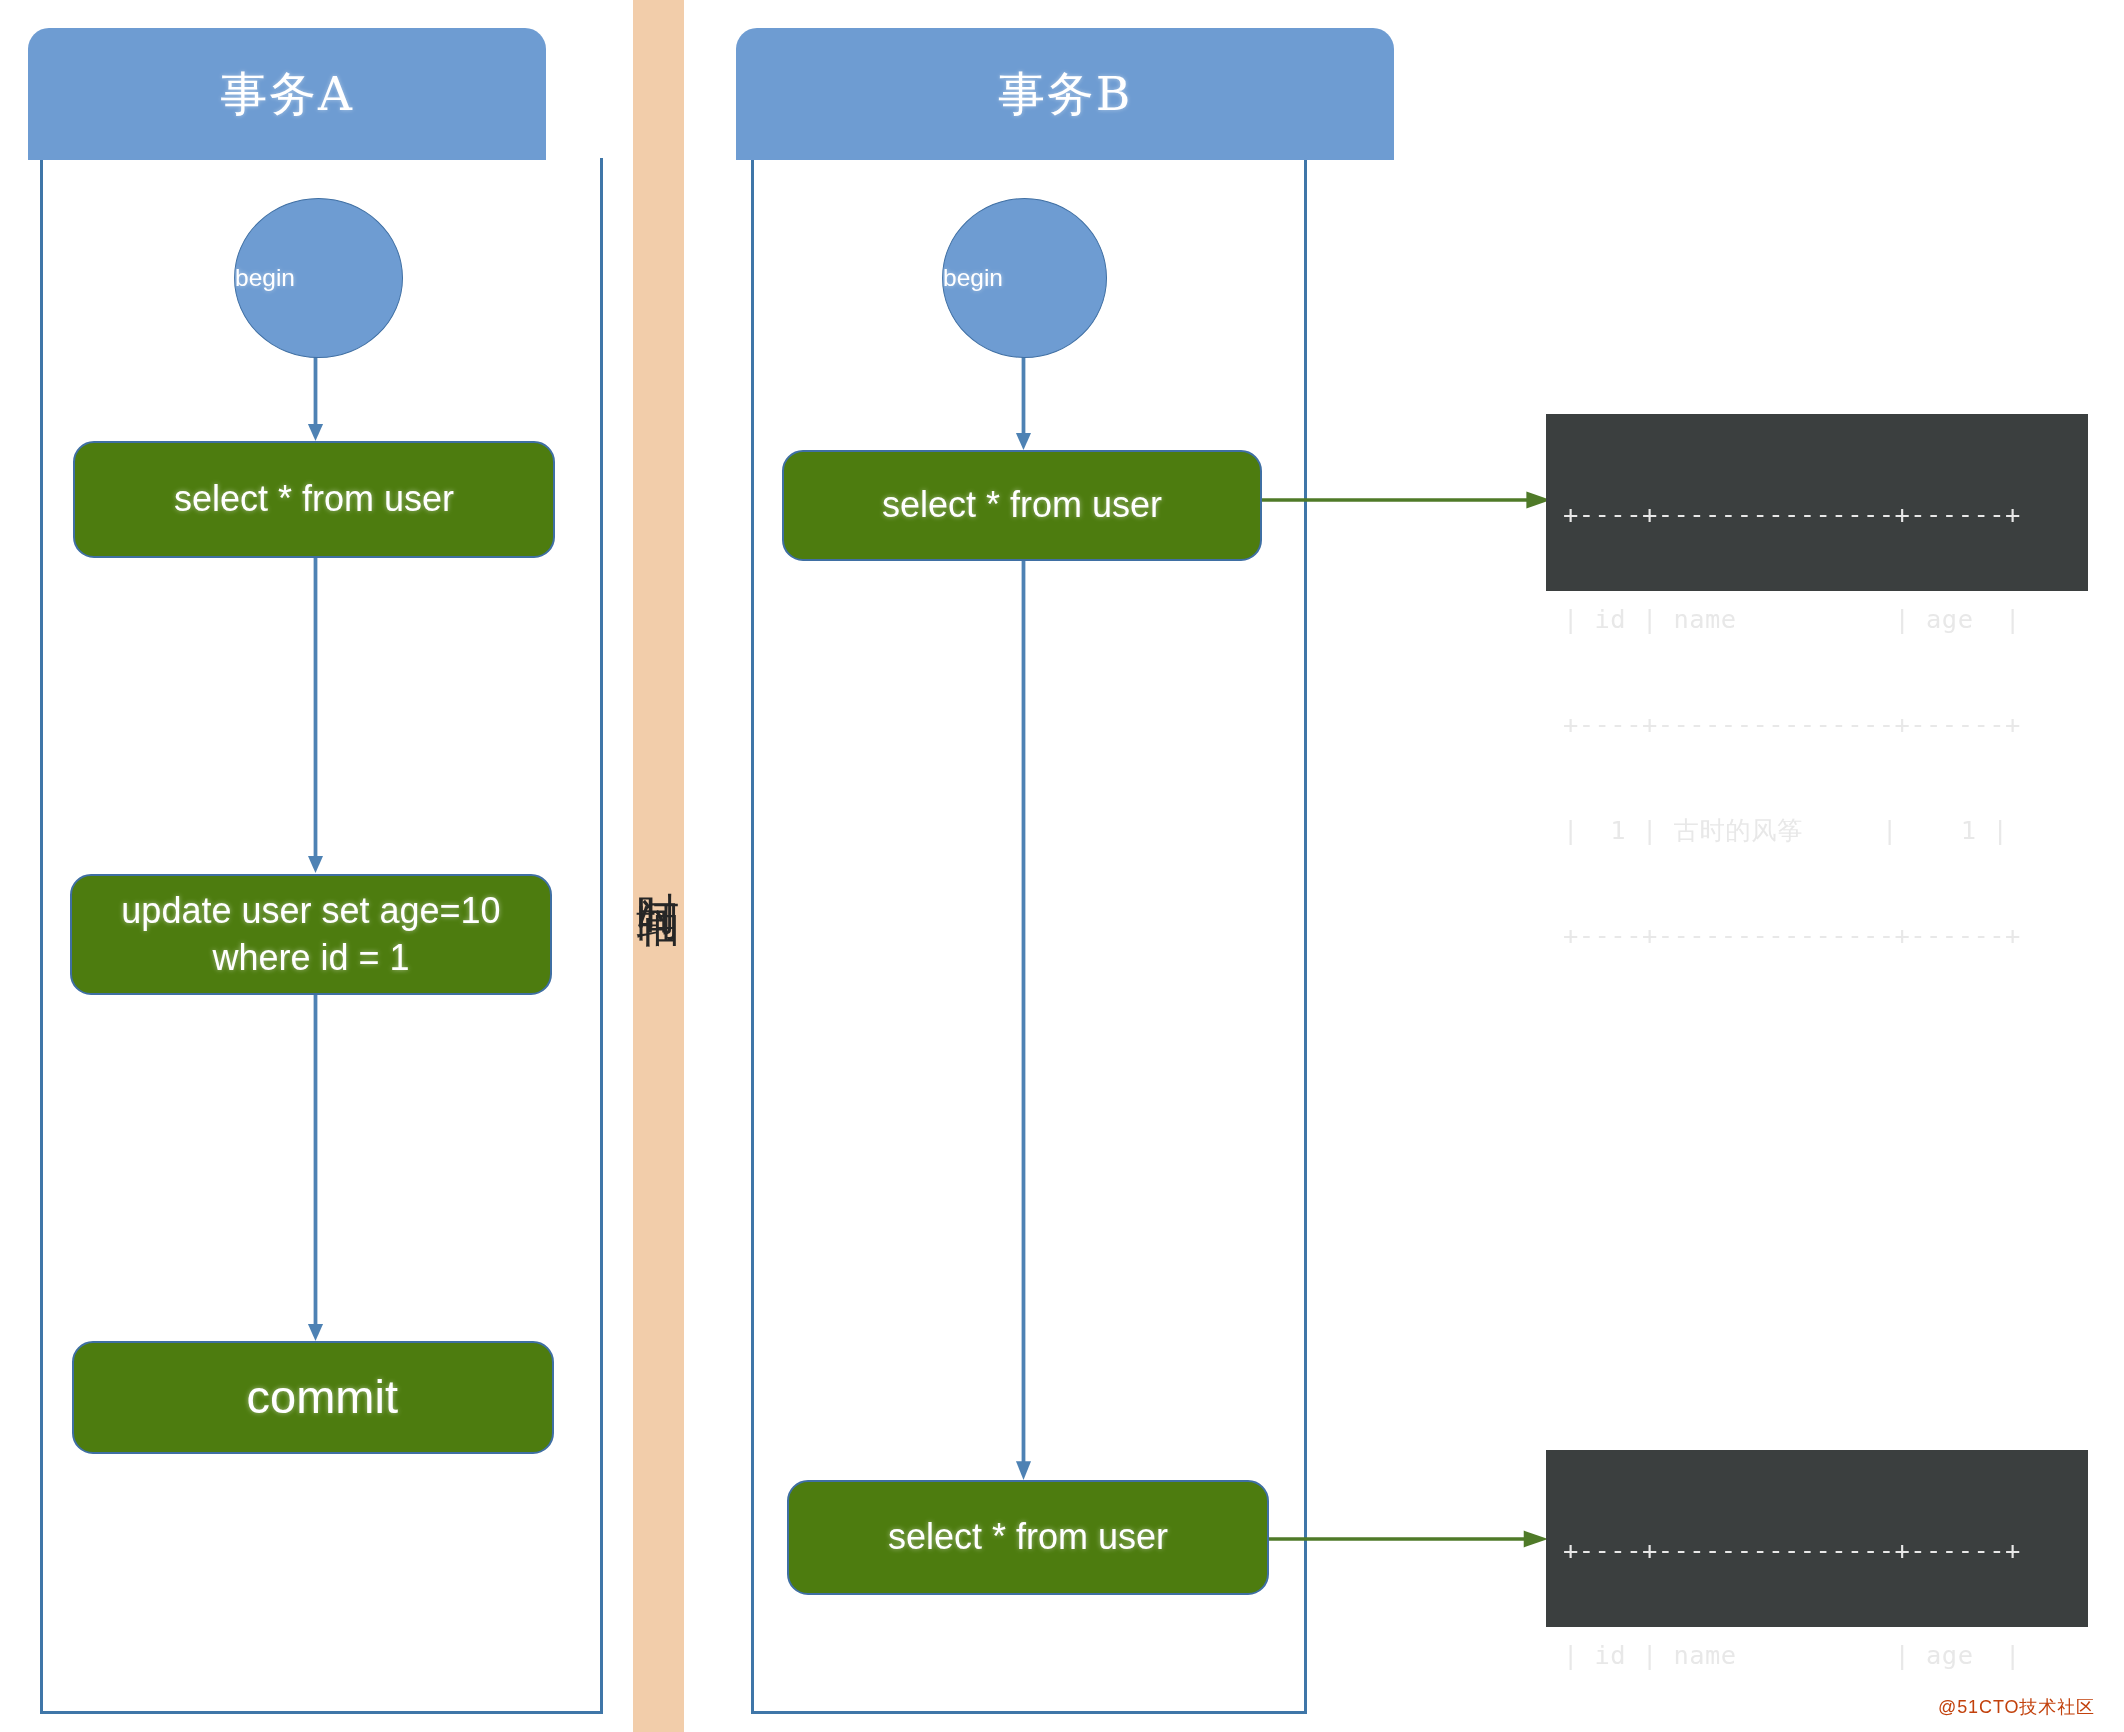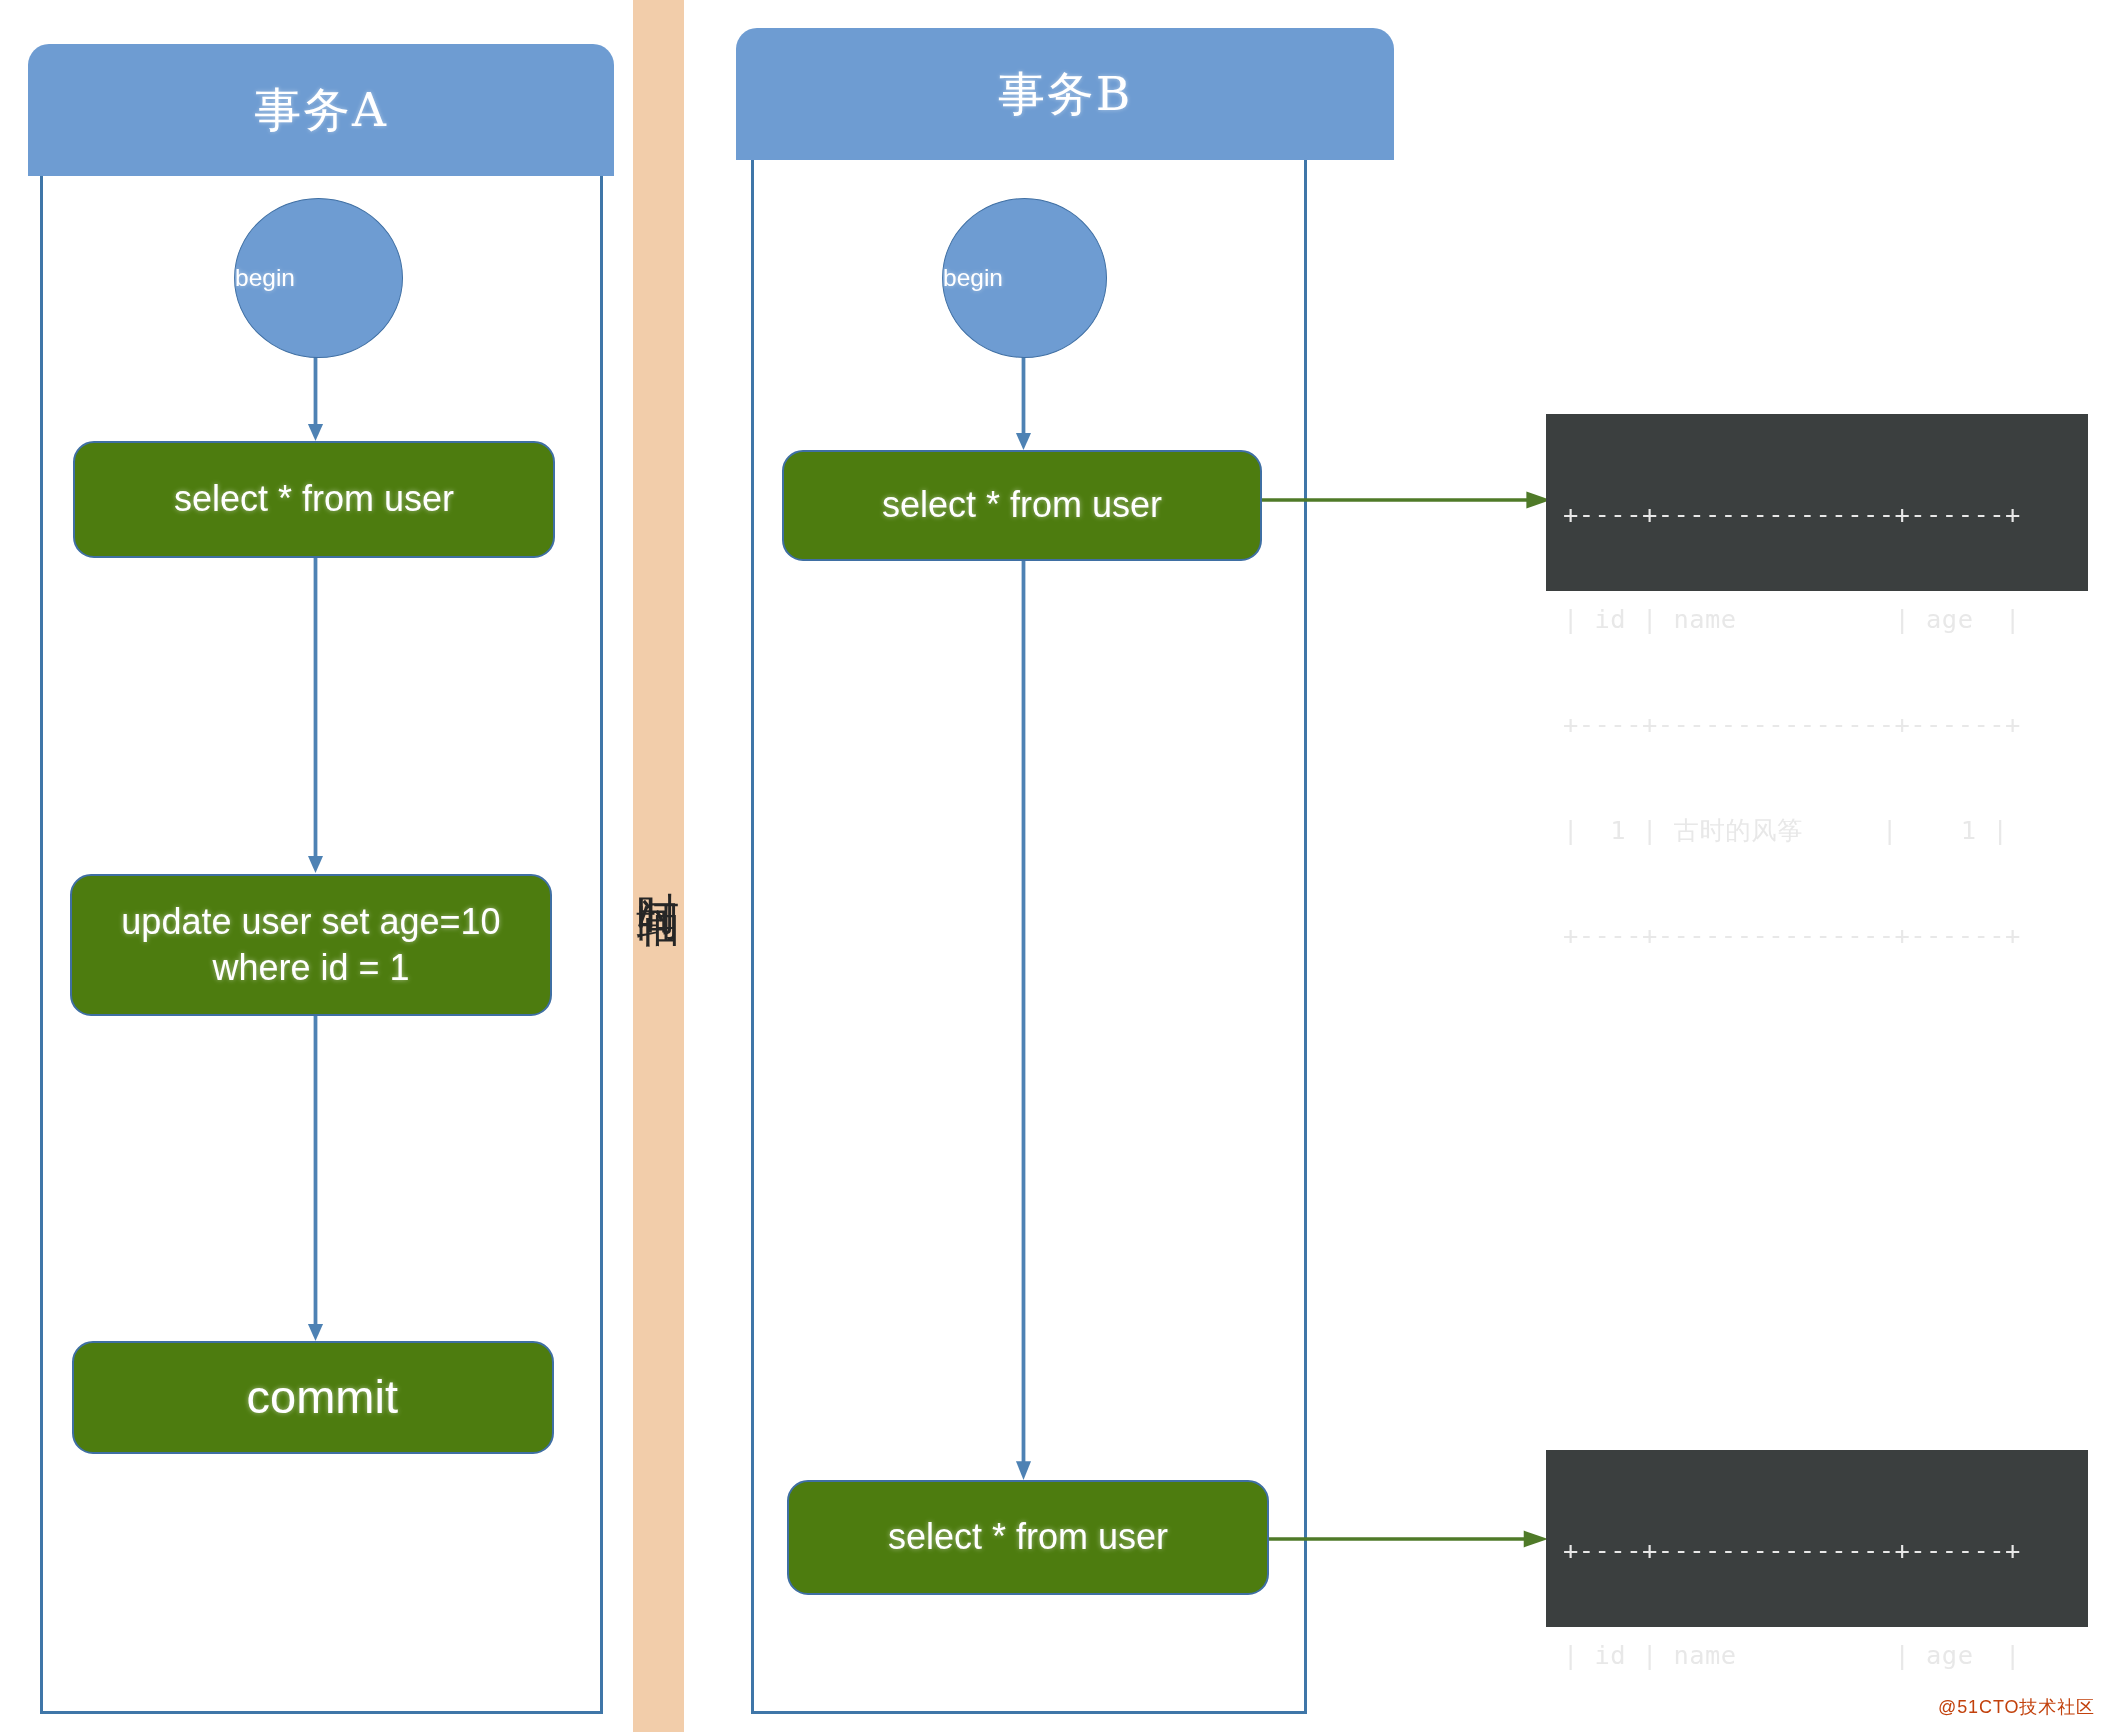--- a/index.html
+++ b/index.html
@@ -144,21 +144,21 @@
     z-index: 9;
     user-select: none;
   }
 </style>
 </head>
 <body>
 
 <div id="canvas">
 
   <div class="lane" style="left:40px; top:158px; width:563px; height:1556px;"></div>
-  <div class="lane-header" style="left:28px; top:28px; width:586px; height:132px;margin-top:16px;">
+  <div class="lane-header" style="left:28px; top:28px; width:518px; height:132px;">
     <span>事务A</span>
   </div>
 
   <div class="begin-node" style="left:234px; top:198px; width:169px; height:160px;">
     <span>begin</span>
   </div>
 
   <svg class="conn" style="left:305px; top:356px; width:21px; height:85px;" viewBox="0 0 22 90">
     <line x1="11" y1="0" x2="11" y2="78" stroke="#4E82B4" stroke-width="4"></line>
     <polygon points="11,90 3,72 19,72" fill="#4E82B4"></polygon>
@@ -166,21 +166,21 @@
 
   <div class="node" style="left:73px; top:441px; width:482px; height:117px;">
     <span>select * from user</span>
   </div>
 
   <svg class="conn" style="left:305px; top:557px; width:21px; height:316px;" viewBox="0 0 22 336">
     <line x1="11" y1="0" x2="11" y2="324" stroke="#4E82B4" stroke-width="4"></line>
     <polygon points="11,336 3,318 19,318" fill="#4E82B4"></polygon>
   </svg>
 
-  <div class="node" style="left:70px; top:874px; width:482px; height:142px; flex-direction:column;">
+  <div class="node" style="left:70px; top:874px; width:482px; height:121px; flex-direction:column;">
     <span>update user set age=10</span>
     <span>where id = 1</span>
   </div>
 
   <svg class="conn" style="left:305px; top:994px; width:21px; height:347px;" viewBox="0 0 22 368">
     <line x1="11" y1="0" x2="11" y2="356" stroke="#4E82B4" stroke-width="4"></line>
     <polygon points="11,368 3,350 19,350" fill="#4E82B4"></polygon>
   </svg>
 
   <div class="node big" style="left:72px; top:1341px; width:482px; height:113px;">

